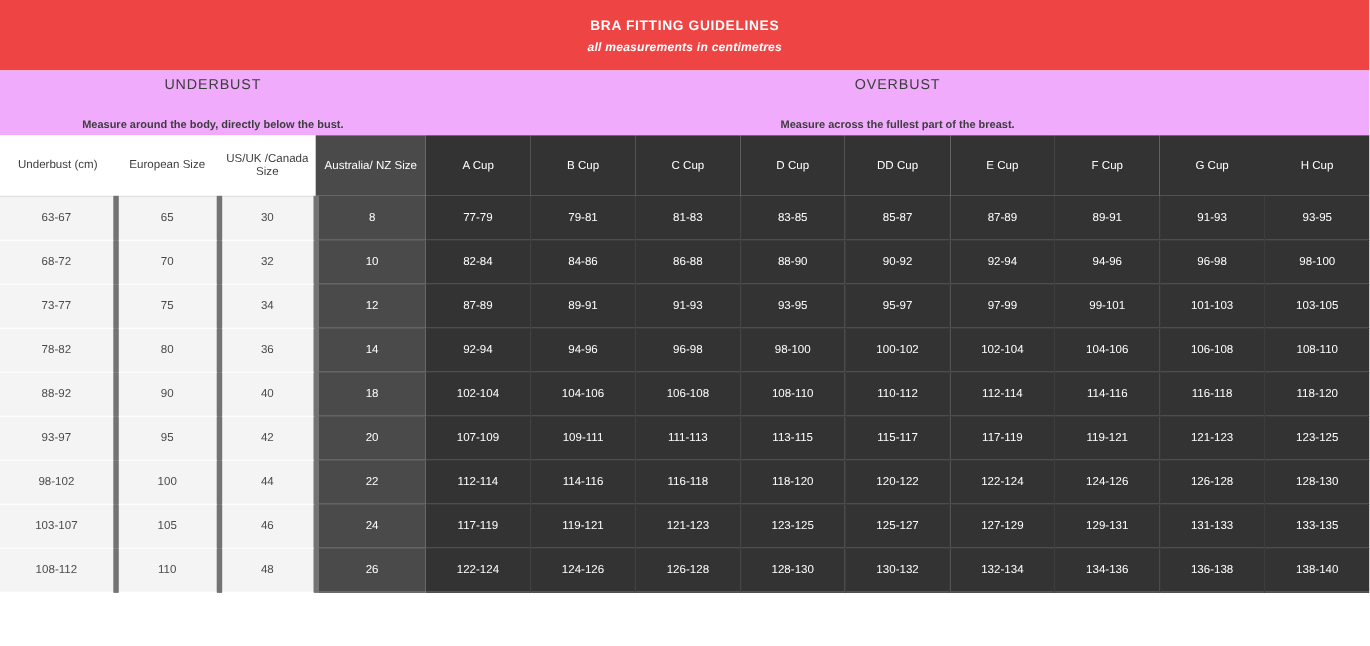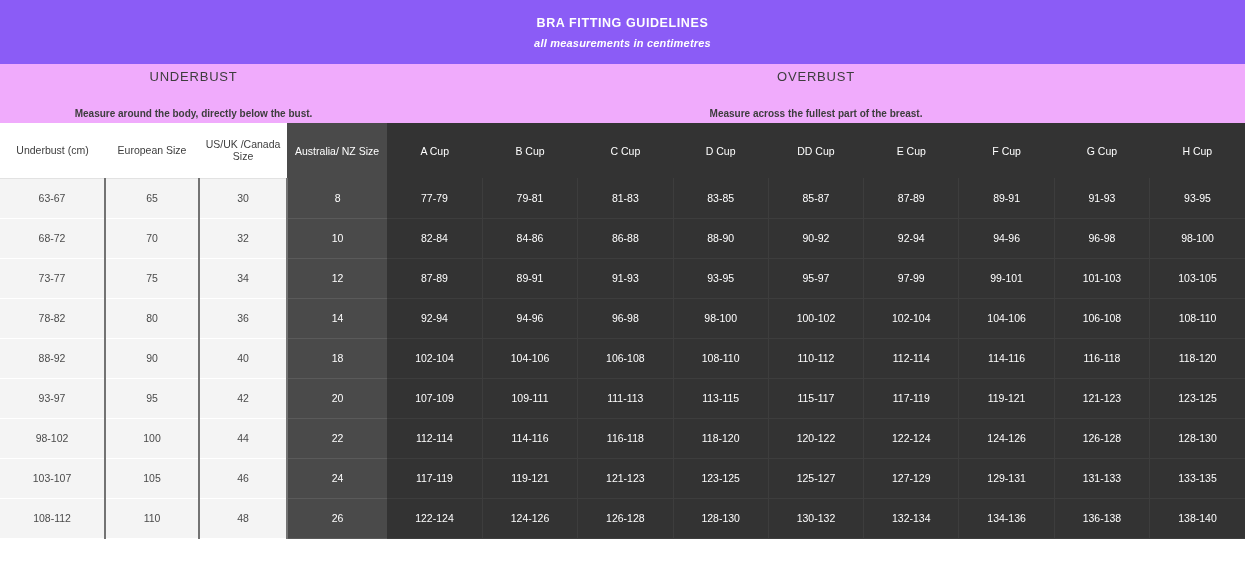--- a/index.html
+++ b/index.html
@@ -17,21 +17,21 @@
   .sheet {
     width: 1245px;
     height: 587px;
     position: relative;
     background: #ffffff;
   }
 
   
   .title-bar {
     height: 64px;
-    background: #8b5cf6;
+    background: #ef4444;
     color: #ffffff;
     display: flex;
     flex-direction: column;
     align-items: center;
     justify-content: center;
   }
   .title-main {
     font-size: 12.5px;
     font-weight: bold;
     letter-spacing: 0.6px;
@@ -105,21 +105,21 @@
     font-size: 10.5px;
   }
 
   
   tbody tr { height: 40px; }
   td.ub-cell {
     background: #f4f4f4;
     color: #4a4a4a;
     font-size: 10.5px;
     border-bottom: 1px solid #ffffff;
-    border-right: 2px solid #737373;
+    border-right: 5px solid #737373;
   }
   td.au-cell {
     background: #4a4a4a;
     color: #ffffff;
     font-size: 10.5px;
     border-bottom: 1px solid #5a5a5a;
   }
   td.ob-cell {
     background: #333333;
     color: #ffffff;

